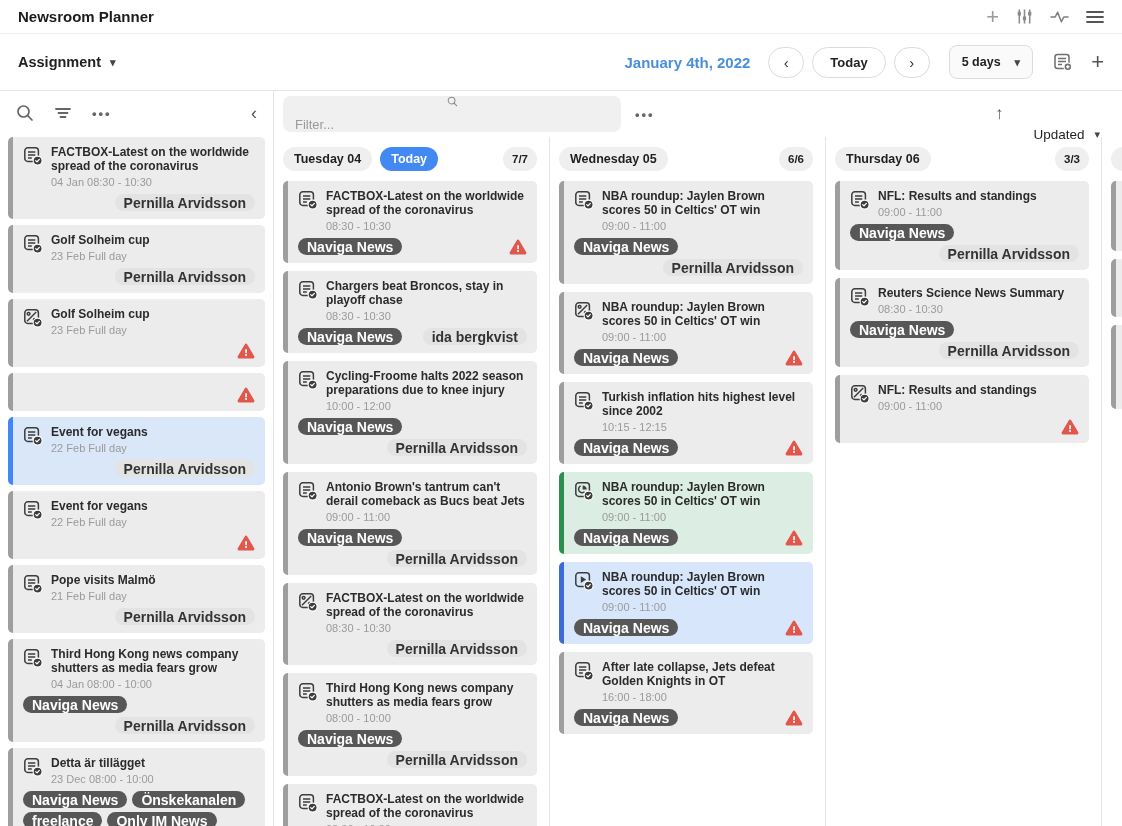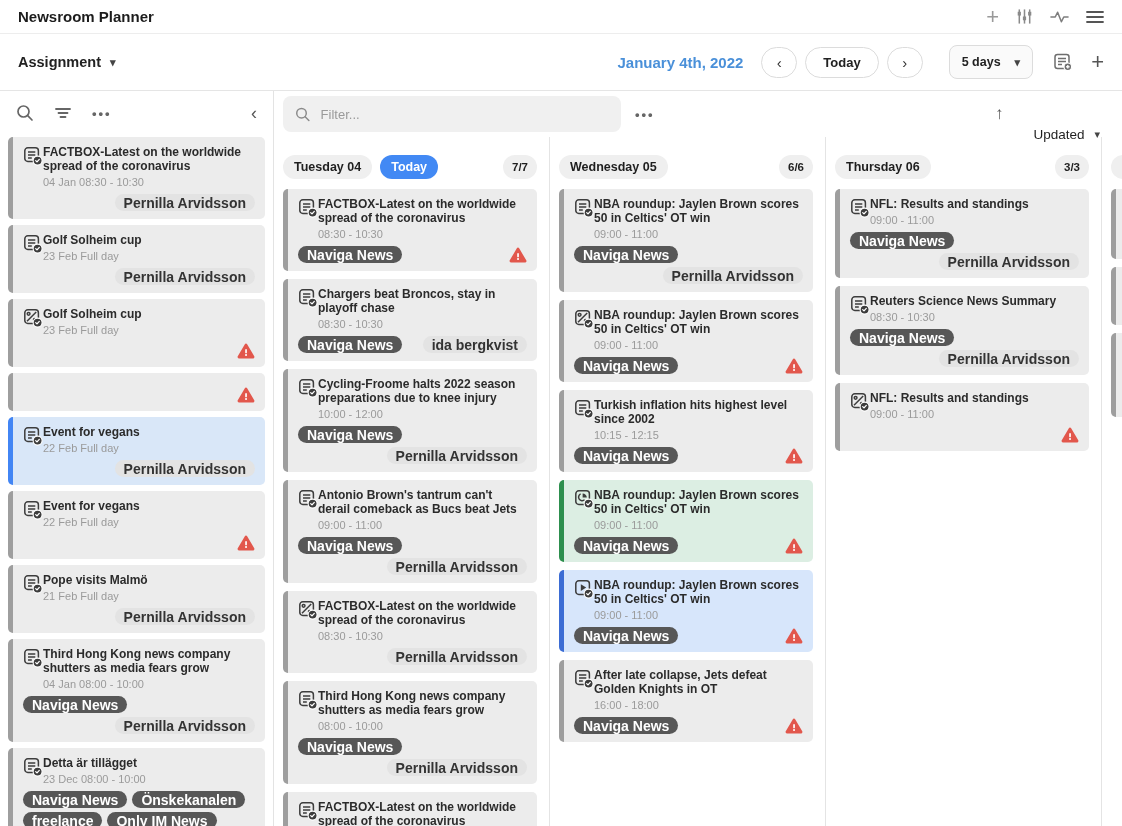--- a/index.html
+++ b/index.html
@@ -24,67 +24,67 @@
   .caret { font-size:11px; color:#444; }
   .toolbar-right { margin-left:auto; display:flex; align-items:center; }
   .date-label { font-size:15px; font-weight:700; color:#4a90d9; margin-right:18px; cursor:pointer; }
   .nav-btn { width:36px; height:31px; border:1px solid #dcdcdc; border-radius:16px;
     background:#fff; font-size:15px; color:#333; display:flex; align-items:center;
     justify-content:center; cursor:pointer; }
   .today-btn { height:31px; border:1px solid #dcdcdc; border-radius:16px; background:#fff;
     font-size:13px; font-weight:600; color:#222; padding:0 17px; margin:0 8px; cursor:pointer; }
   .range-select { height:34px; border:1px solid #dcdcdc; border-radius:8px; background:#fafafa;
     display:flex; align-items:center; gap:14px; font-size:12.5px; font-weight:700; color:#222;
-    padding:0 12px; margin-left:26px; cursor:pointer; }
+    padding:0 12px; margin-left:19px; cursor:pointer; }
   .toolbar-extra { display:flex; align-items:center; gap:18px; margin-left:20px; }
 
   
   .content { flex:1; display:flex; overflow:hidden; }
 
   
   .sidebar { width:274px; flex:0 0 274px; border-right:1px solid #e3e3e3;
     display:flex; flex-direction:column; overflow:hidden; }
   .sidebar-toolbar { height:44px; flex:0 0 44px; display:flex; align-items:center;
     gap:20px; padding:0 16px; }
   .sidebar-toolbar .spacer { flex:1; }
   .ellipsis { font-size:13px; letter-spacing:2px; color:#666; font-weight:700; }
   .collapse { font-size:18px; color:#555; }
   .sidebar-list { flex:1; overflow:hidden; padding:2px 8px 0 8px; }
 
   
   .main { flex:1; display:flex; flex-direction:column; overflow:hidden; }
   .filter-row { height:46px; flex:0 0 46px; display:flex; align-items:center; padding:0 10px 0 9px; }
   .filter-box { width:338px; height:36px; background:#f0f0f0; border-radius:8px;
-    display:flex; align-items:center; padding:0 12px; gap:10px; }
+    display:flex; align-items:center; padding:0 12px; gap:10px;flex-direction:column; }
   .filter-box input { border:none; background:transparent; outline:none; font-size:13px;
     color:#333; width:100%; font-family:"Liberation Sans", sans-serif; }
   .filter-box input::placeholder { color:#9a9a9a; }
   .board-ellipsis { margin-left:14px; }
   .sort-group { margin-left:auto; display:flex; align-items:center; padding-right:12px; }
   .sort-arrow { font-size:17px; color:#555; margin-right:30px; cursor:pointer; }
   .sort-label { font-size:13.5px; color:#1f1f1f; display:flex; align-items:center; gap:10px; cursor:pointer; }
 
   .columns { flex:1; display:flex; overflow:hidden; }
   .column { flex:0 0 276px; width:276px; border-right:1px solid #e4e4e4;
     padding:4px 12px 0 9px; overflow:hidden; }
-  .col-header { display:flex; align-items:flex-start; gap:8px; margin:14px 0 10px 0; }
+  .col-header { display:flex; align-items:flex-start; gap:8px; margin:6px 0 10px 0; }
   .pill { display:inline-flex; align-items:center; height:24px; border-radius:12px;
     padding:0 11px; font-size:12.5px; font-weight:700; background:#efefef; color:#1f1f1f; }
   .today-pill { background:#4289f4; color:#fff; }
   .count-pill { margin-left:auto; font-size:11.5px; padding:0 9px; }
 
   
   .card { background:#ececec; border-left:5px solid #9e9e9e; border-radius:5px;
     margin-bottom:6px; cursor:pointer; }
   .col-list .card { margin-bottom:8px; }
   .card-selected { background:#d9e7f8; border-left-color:#4285f4; }
   .card-green { background:#dceee3; border-left-color:#2d8f4e; }
   .card-blue { background:#d7e6fb; border-left-color:#3b6cd4; }
   .card-body { padding:8px 10px 8px 10px; }
-  .card-head { display:flex; }
+  .card-head { display:flex; gap:8px; }
   .card-icon { flex:0 0 20px; width:20px; height:20px; margin-top:1px; }
   .card-title { font-size:12px; line-height:14px; font-weight:700; color:#2b2b2b; }
   .card-time { font-size:11px; line-height:13px; color:#9a9a9a; margin-top:3px; }
   .card-foot { display:flex; flex-wrap:wrap; align-items:center; gap:4px 5px; margin-top:5px; min-height:17px; }
   .badge { display:inline-flex; align-items:center; height:17px; border-radius:9px;
     padding:0 9px; font-size:14px; font-weight:700; white-space:nowrap; }
   .channel { background:#575757; color:#fff; }
   .author { background:#e3e3e3; color:#333; font-weight:600; margin-left:auto; }
   .warn { margin-left:auto; display:flex; }
   .stub .card-body { padding:0; }

